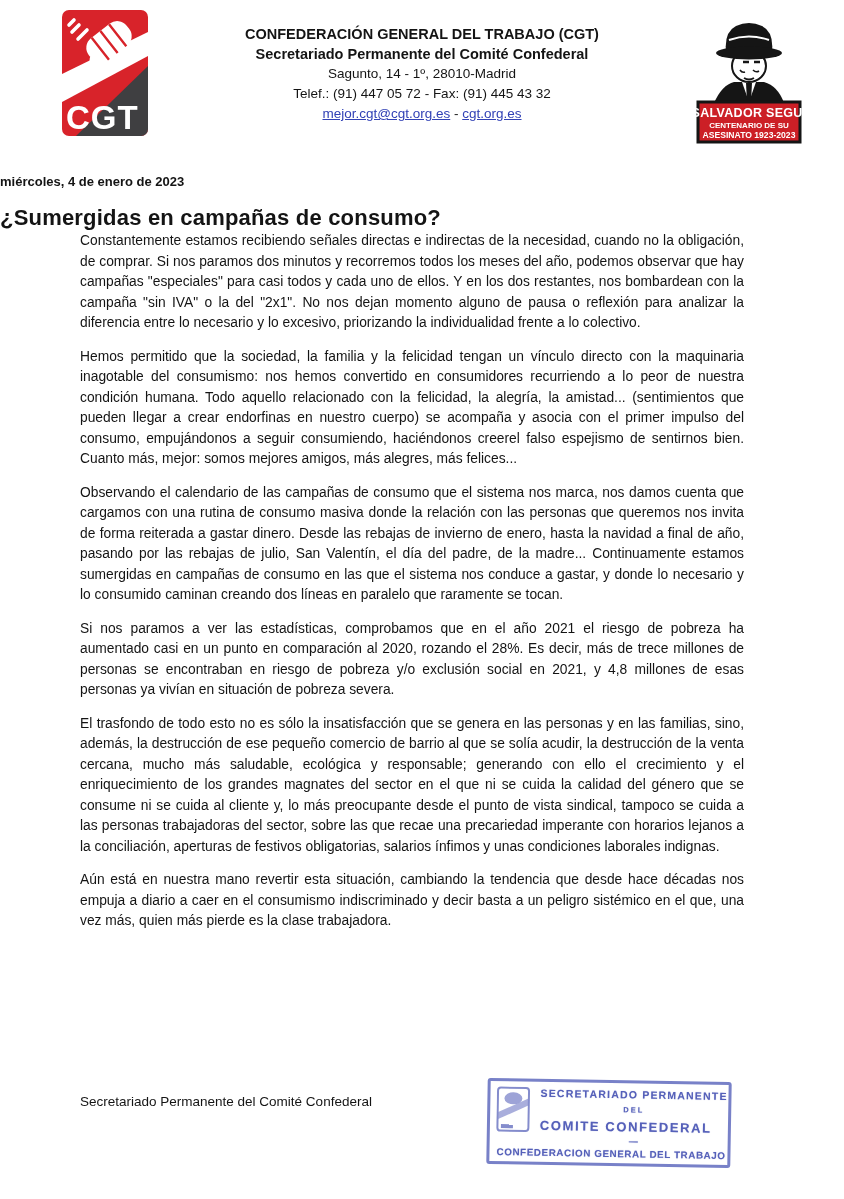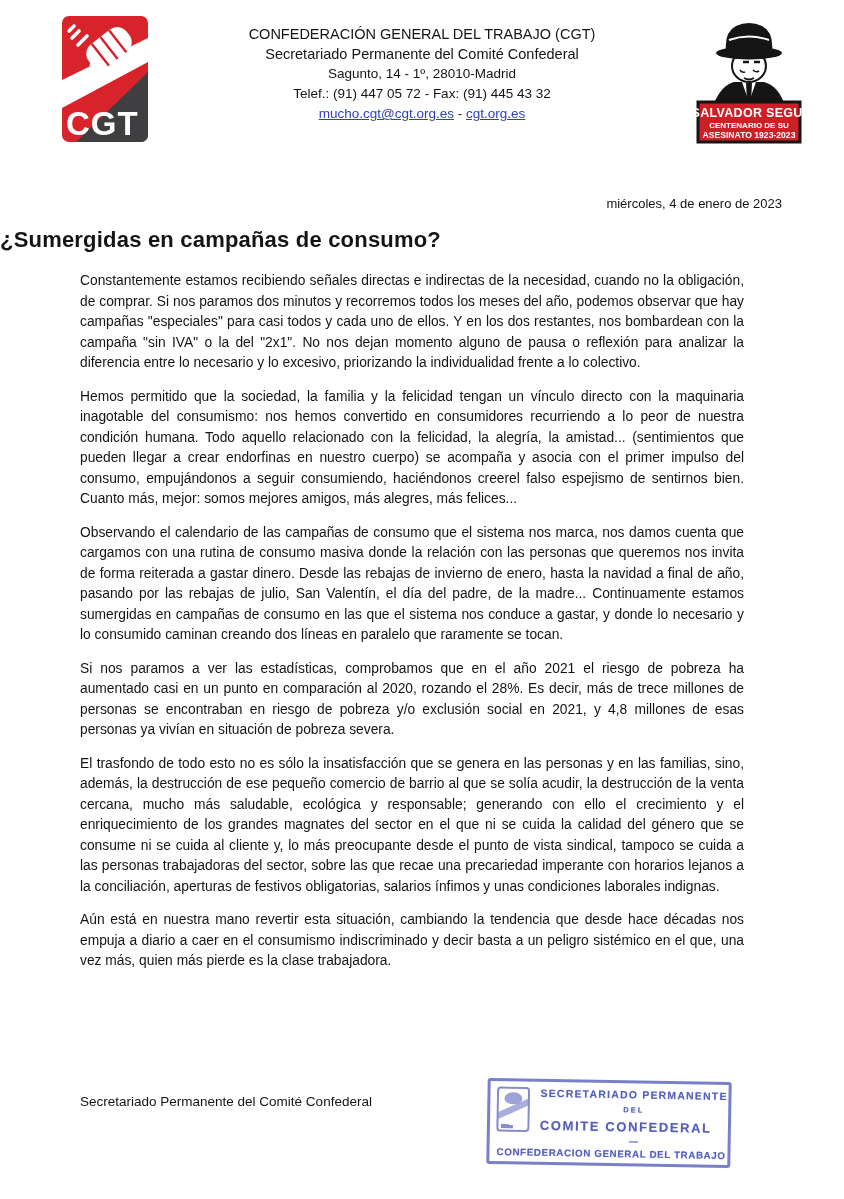--- a/index.html
+++ b/index.html
@@ -3,33 +3,33 @@
 <meta charset="utf-8">
 <style>
   html,body{margin:0;padding:0;background:#e8e8e8;}
   .page{
     width:844px;height:1199px;background:#ffffff;position:relative;
     margin:0 auto;overflow:hidden;
     font-family:"Liberation Sans",sans-serif;color:#141414;
   }
   
   .header{display:flex;align-items:flex-start;padding:10px 42px 0 62px;}
-  .cgt-logo{width:86px;height:154px;flex:none;margin-top:6px;}
+  .cgt-logo{width:86px;height:154px;flex:none;}
   .header-center{flex:1;text-align:center;padding-top:14px;}
-  .h-bold{font-weight:normal;font-size:14.5px;line-height:20px;}
+  .h-bold{font-weight:bold;font-size:14.5px;line-height:20px;}
   .h-reg{font-size:13.5px;line-height:20px;}
   .h-links{font-size:13.5px;line-height:20px;}
   .h-links a{color:#3141b5;text-decoration:underline;cursor:pointer;}
   .h-links .sep{color:#222;}
   .segui-logo{width:106px;height:134px;flex:none;}
   
-  .date-row{text-align:right;padding-right:62px;font-size:13px;margin-top:26px;}
+  .date-row{padding-right:62px;font-size:13px;margin-top:10px;font-weight:bold;}
   .doc-title{text-align:left;font-weight:bold;font-size:22px;margin-top:16px;letter-spacing:.2px;}
   
-  .content{padding:0 100px 0 80px;margin-top:18px;}
+  .content{padding:0 100px 0 80px;}
   .content p{font-size:13.8px;line-height:20.5px;text-align:justify;margin:0 0 13px 0;}
   .closing{text-align:center;font-weight:bold;font-size:21px;margin-top:12px;}
   
   .signature{position:absolute;left:80px;top:1094px;font-size:13.5px;}
   .stamp{
     position:absolute;left:487px;top:1080px;width:226px;
     transform:rotate(1deg);
     border:3px solid rgba(86,98,186,.8);border-radius:3px;
     color:#5560b9;padding:5px 6px 4px 6px;
     display:grid;grid-template-columns:40px 1fr;grid-column-gap:4px;
@@ -76,21 +76,21 @@
         </g>
       </svg>
     </div>
 
     <div class="header-center">
       <div class="h-bold">CONFEDERACIÓN GENERAL DEL TRABAJO (CGT)</div>
       <div class="h-bold">Secretariado Permanente del Comité Confederal</div>
       <div class="h-reg">Sagunto, 14 - 1º, 28010-Madrid</div>
       <div class="h-reg">Telef.: (91) 447 05 72 - Fax: (91) 445 43 32</div>
       <div class="h-links">
-        <a>mucho.cgt@cgt.org.es</a><span class="sep"> - </span><a>cgt.org.es</a>
+        <a>mejor.cgt@cgt.org.es</a><span class="sep"> - </span><a>cgt.org.es</a>
       </div>
     </div>
 
     <div class="segui-logo">
       <svg viewBox="0 0 106 134" width="106" height="134">
         <rect x="0" y="0" width="106" height="134" fill="#ffffff"></rect>
 
         <g>
 
           <path d="M18,93 q8,-18 20,-21 l30,0 q14,4 20,21 z" fill="#151515"></path>

